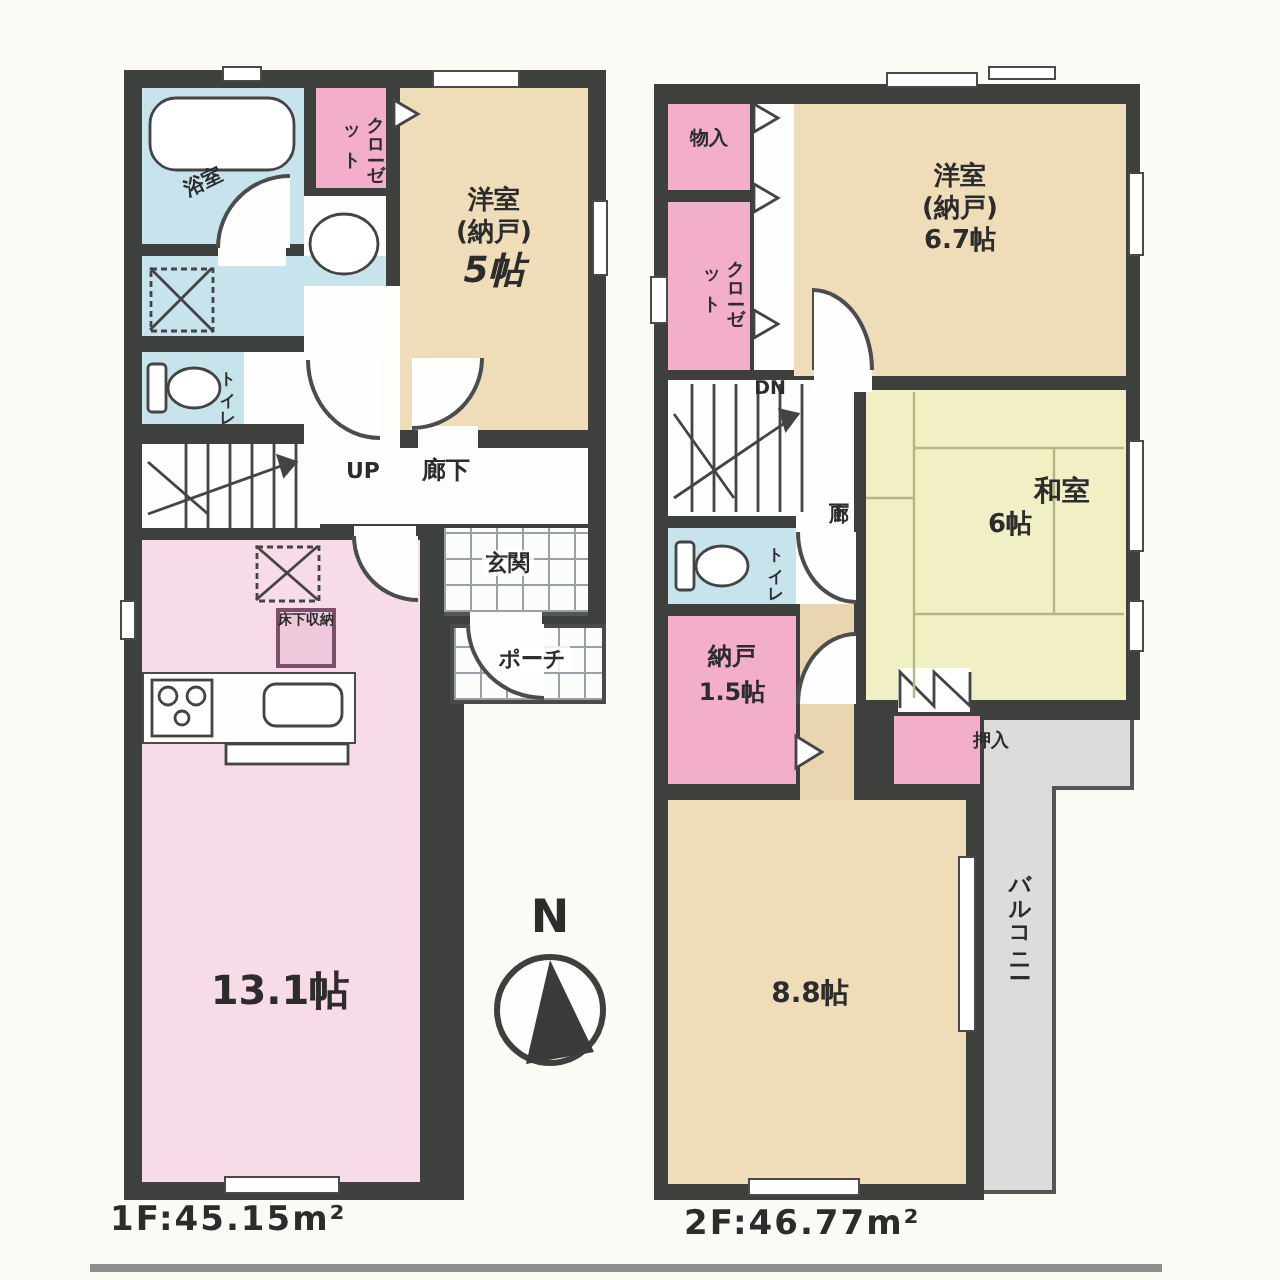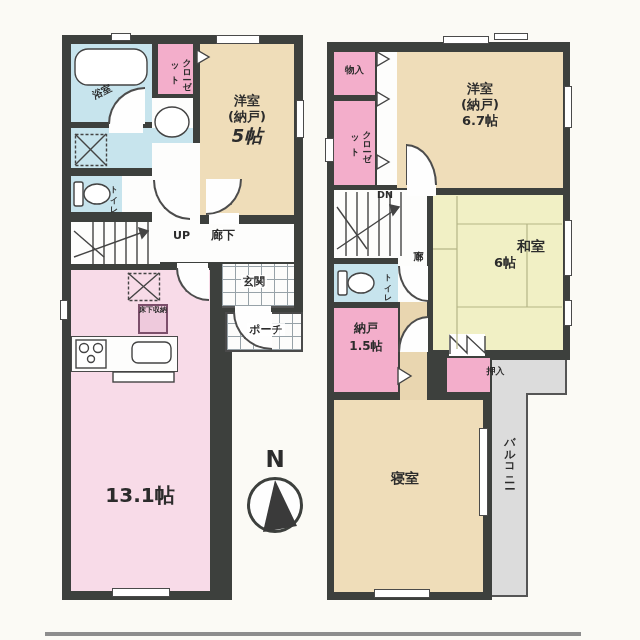--- a/index.html
+++ b/index.html
@@ -186,31 +186,33 @@
   <div class="lab" style="left:202px;top:94px;width:90px;font-size:13px;">洋室</div>
   <div class="lab" style="left:202px;top:110px;width:90px;font-size:13px;">(納戸)</div>
   <div class="lab" style="left:202px;top:126px;width:90px;font-size:18px;font-style:italic;">5帖</div>
   <div class="lab vlab" style="left:106px;top:178px;width:14px;height:34px;font-size:8px;line-height:14px;">トイレ</div>
   <div class="lab" style="left:156px;top:230px;width:34px;font-size:11px;text-align:right;">UP</div>
   <div class="lab" style="left:198px;top:229px;width:50px;font-size:12px;">廊下</div>
   <div class="lab" style="left:230px;top:276px;width:48px;font-size:11px;"><span class="halo">玄関</span></div>
   <div class="lab" style="left:238px;top:324px;width:56px;font-size:11px;"><span class="halo">ポーチ</span></div>
   <div class="lab" style="left:92px;top:484px;width:96px;font-size:20px;">13.1帖</div>
   <div class="lab" style="left:139px;top:306px;width:28px;font-size:7px;line-height:9px;white-space:normal;z-index:5;">床下収納</div>
+  <div class="lab" style="left:55px;top:601px;font-size:17px;letter-spacing:1px;">1F:45.15m²</div>
 
   <div class="lab" style="left:334px;top:65px;width:41px;font-size:9.5px;">物入</div>
   <div class="lab vlab" style="left:337px;top:122px;width:36px;height:38px;font-size:9px;line-height:12px;">クローゼット</div>
   <div class="lab" style="left:420px;top:82px;width:120px;font-size:13px;">洋室</div>
   <div class="lab" style="left:420px;top:98px;width:120px;font-size:13px;">(納戸)</div>
   <div class="lab" style="left:420px;top:114px;width:120px;font-size:13px;">6.7帖</div>
   <div class="lab" style="left:371px;top:190px;width:28px;font-size:9.5px;">DN</div>
   <div class="lab vlab" style="left:409px;top:222px;width:17px;height:44px;font-size:10px;line-height:16px;">廊下</div>
   <div class="lab" style="left:481px;top:238px;width:100px;font-size:14px;">和室</div>
   <div class="lab" style="left:455px;top:256px;width:100px;font-size:13px;">6帖</div>
   <div class="lab vlab" style="left:380px;top:266px;width:14px;height:34px;font-size:8px;line-height:14px;">トイレ</div>
   <div class="lab" style="left:334px;top:322px;width:64px;font-size:12px;">納戸</div>
   <div class="lab" style="left:334px;top:340px;width:64px;font-size:12px;">1.5帖</div>
   <div class="lab" style="left:447px;top:366px;width:43px;font-size:9px;margin-left:27px;">押入</div>
-  <div class="lab" style="left:345px;top:470px;width:120px;font-size:14px;">寝室</div>
+  <div class="lab" style="left:345px;top:489px;width:120px;font-size:14px;">8.8帖</div>
   <div class="lab vlab" style="left:500px;top:398px;width:18px;height:118px;font-size:11px;line-height:17px;z-index:5;">バルコニー</div>
+  <div class="lab" style="left:342px;top:603px;font-size:17px;letter-spacing:1px;">2F:46.77m²</div>
 
   <div class="footer-rule" style="left:45px;top:632px;width:536px;height:4px;"></div>
 </div>
 
 </body></html>

